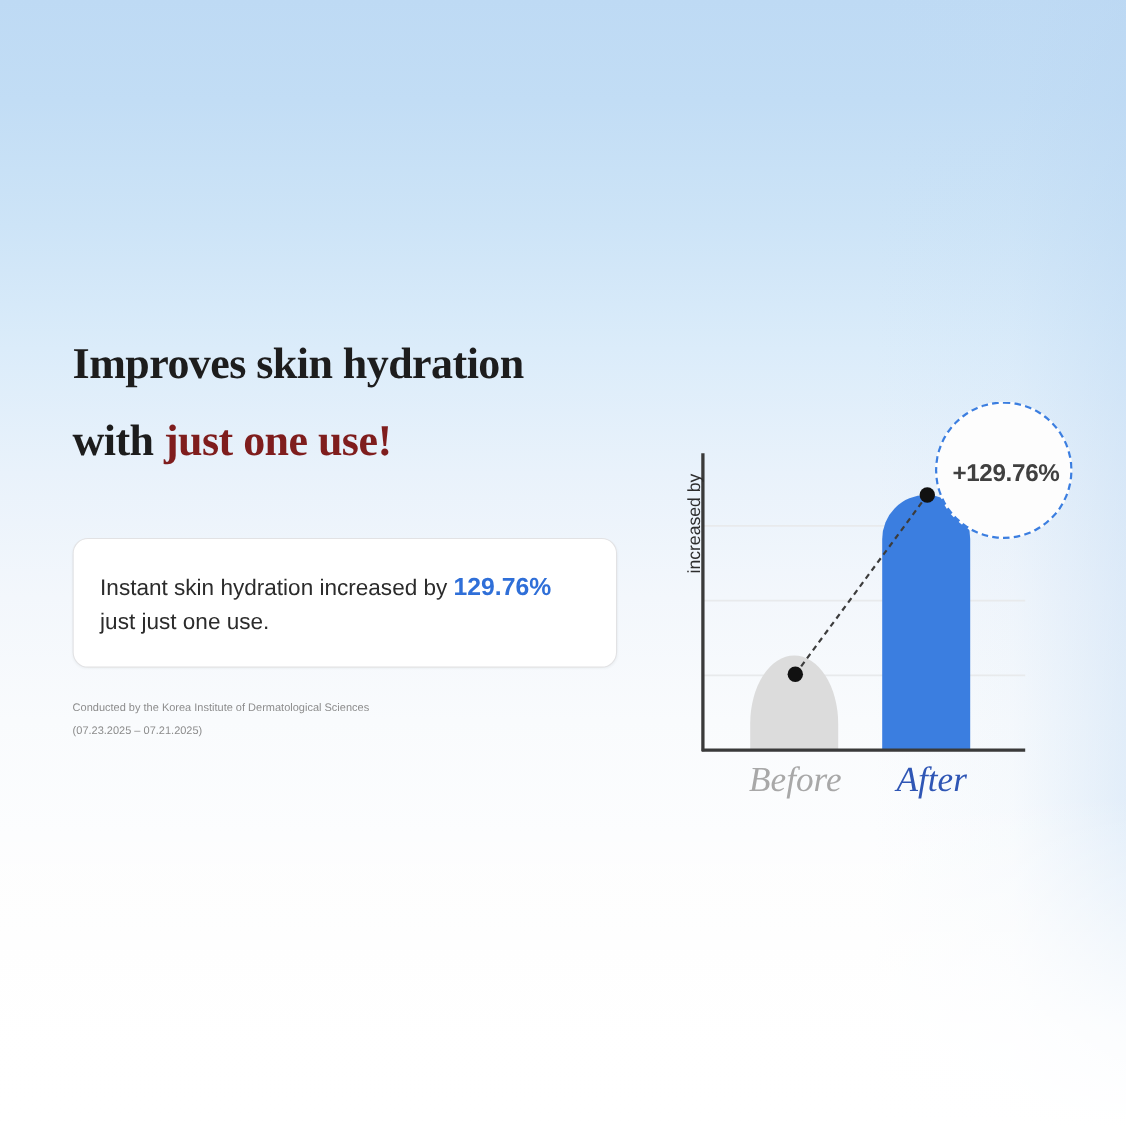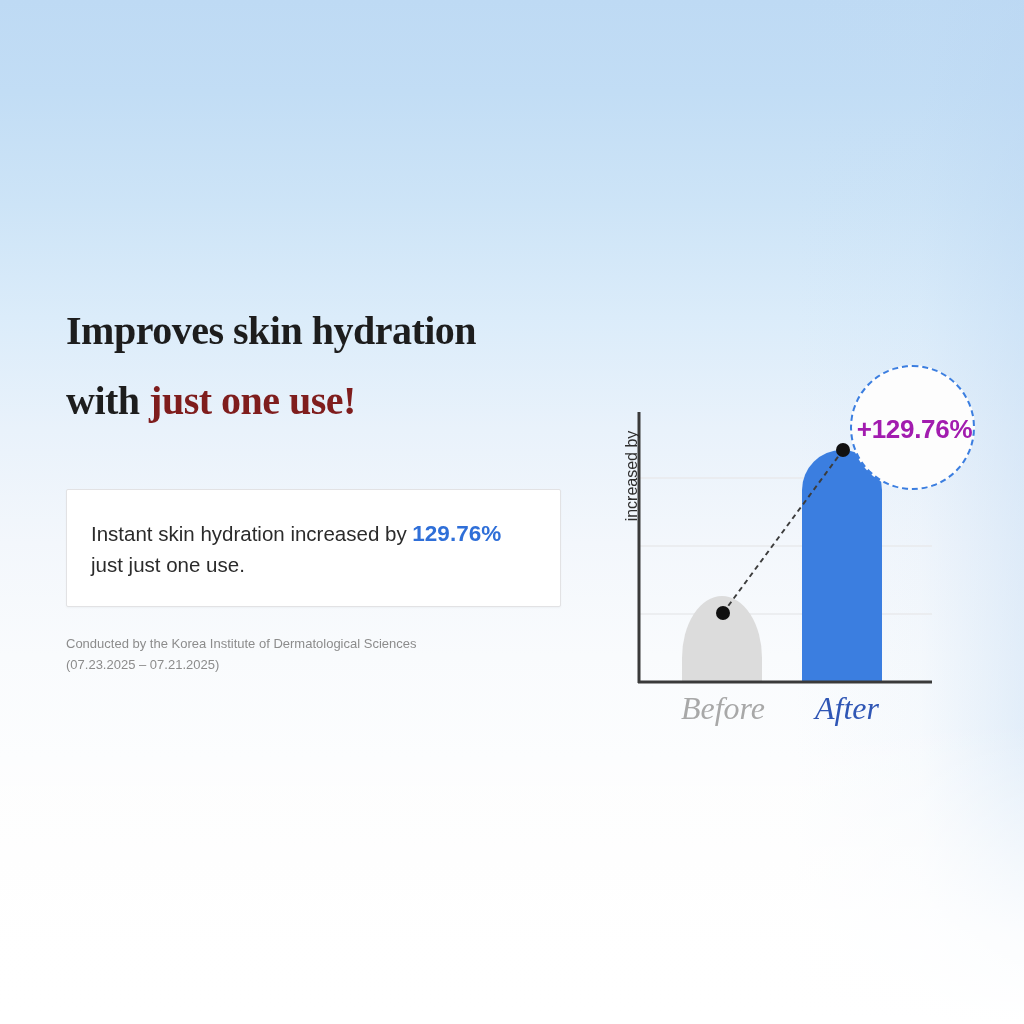--- a/index.html
+++ b/index.html
@@ -77,21 +77,21 @@
   
   .callout {
     position: absolute;
     left: 66px;
     top: 489px;
     width: 495px;
     height: 118px;
     box-sizing: border-box;
     background: #ffffff;
     border: 1px solid #e2e2e4;
-    border-radius: 2px;
+    border-radius: 14px;
     box-shadow: 0 1px 2px rgba(30,40,60,0.04);
   }
   .callout-text {
     position: absolute;
     left: 24px;
     top: 28px;
     width: 450px;
     font-size: 20.5px;
     line-height: 31px;
     color: #2b2b2b;
@@ -101,21 +101,21 @@
     font-weight: bold;
     font-size: 22.5px;
   }
 
   
   .footnote {
     position: absolute;
     left: 66px;
     top: 634px;
     width: 520px;
-    font-size: 13px;
+    font-size: 10px;
     line-height: 20.5px;
     color: #8c8c8c;
   }
 
   
   .chart {
     position: absolute;
     left: 596px;
     top: 362px;
     width: 400px;
@@ -163,23 +163,23 @@
   }
   .badge-text {
     position: absolute;
     left: 0;
     top: 0;
     width: 125px;
     height: 125px;
     display: flex;
     align-items: center;
     justify-content: center;
-    font-size: 26px;
+    font-size: 22px;
     font-weight: bold;
-    color: #a21caf;
+    color: #404040;
     letter-spacing: -0.3px;
   }
 </style>
 </head>
 <body>
 
 <div id="stage">
 
   <div class="bg-base"></div>
   <div class="bg-right-tint"></div>

